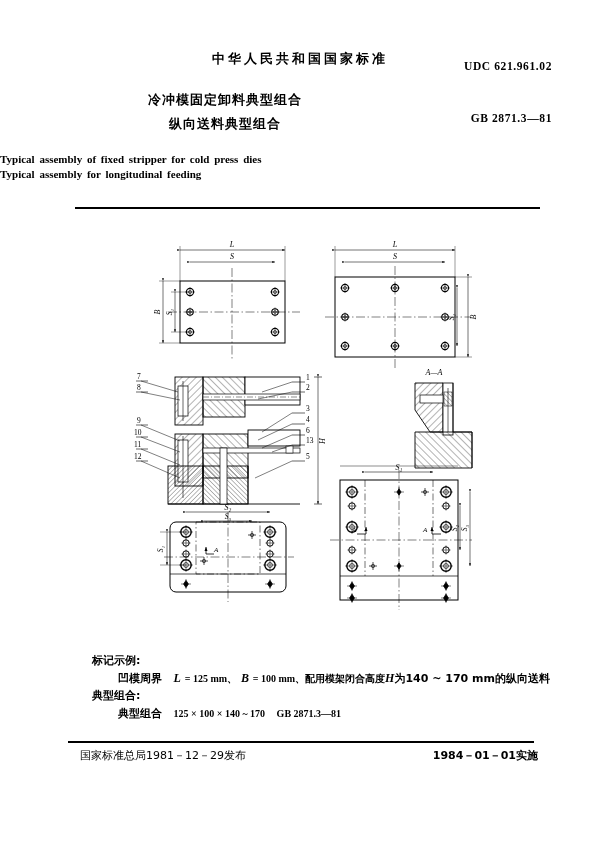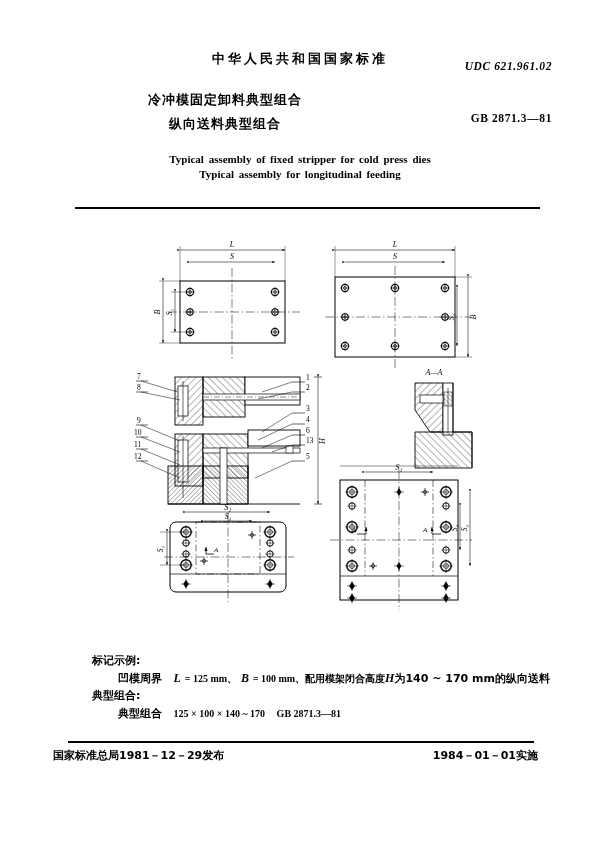--- a/index.html
+++ b/index.html
@@ -22,30 +22,30 @@
   }
   .title-zh{
     position:absolute;left:60px;width:330px;top:88px;
     text-align:center;
     font-family:"DejaVu Sans", sans-serif;
     font-weight:bold;font-size:13px;letter-spacing:1px;line-height:24px;
   }
   .udc{
     position:absolute;right:48px;top:60px;
     font-family:"Liberation Serif", serif;
-    font-weight:bold;font-size:11.5px;letter-spacing:.6px;font-style:italic;
+    font-weight:bold;font-size:11.5px;letter-spacing:.6px;
   }
   .gbno{
     position:absolute;right:48px;top:112px;
     font-family:"Liberation Serif", serif;
     font-weight:bold;font-size:11.5px;letter-spacing:.6px;
   }
   .title-en{
     position:absolute;left:0;right:0;top:152px;
-    text-align:center;
+    text-align:left;
     font-family:"Liberation Serif", serif;
     font-weight:bold;font-size:11px;line-height:15px;
     word-spacing:2px;
   }
   .rule-top{
     position:absolute;left:75px;width:465px;top:207px;height:2.4px;background:#000;
   }
 
   
   .draw{position:absolute;left:0;top:0;width:600px;height:849px;}
@@ -60,23 +60,23 @@
   .mark .ln{white-space:nowrap;}
   .mark .ind{padding-left:26px;}
   .ital{font-family:"Liberation Serif",serif;font-style:italic;font-weight:bold;font-size:12px;}
   .num{font-family:"Liberation Serif",serif;font-weight:bold;font-size:10px;font-style:normal;}
 
   
   .rule-bot{
     position:absolute;left:68px;width:466px;top:741px;height:2.2px;background:#000;
   }
   .foot-l{
-    position:absolute;left:53px;top:748px;
+    position:absolute;left:80px;top:748px;
     font-family:"DejaVu Sans", sans-serif;
-    font-weight:bold;font-size:11px;
+    font-weight:normal;font-size:11px;
   }
   .foot-r{
     position:absolute;right:62px;top:748px;
     font-family:"DejaVu Sans", sans-serif;
     font-weight:bold;font-size:11px;
   }
 </style>
 </head>
 <body>
 

